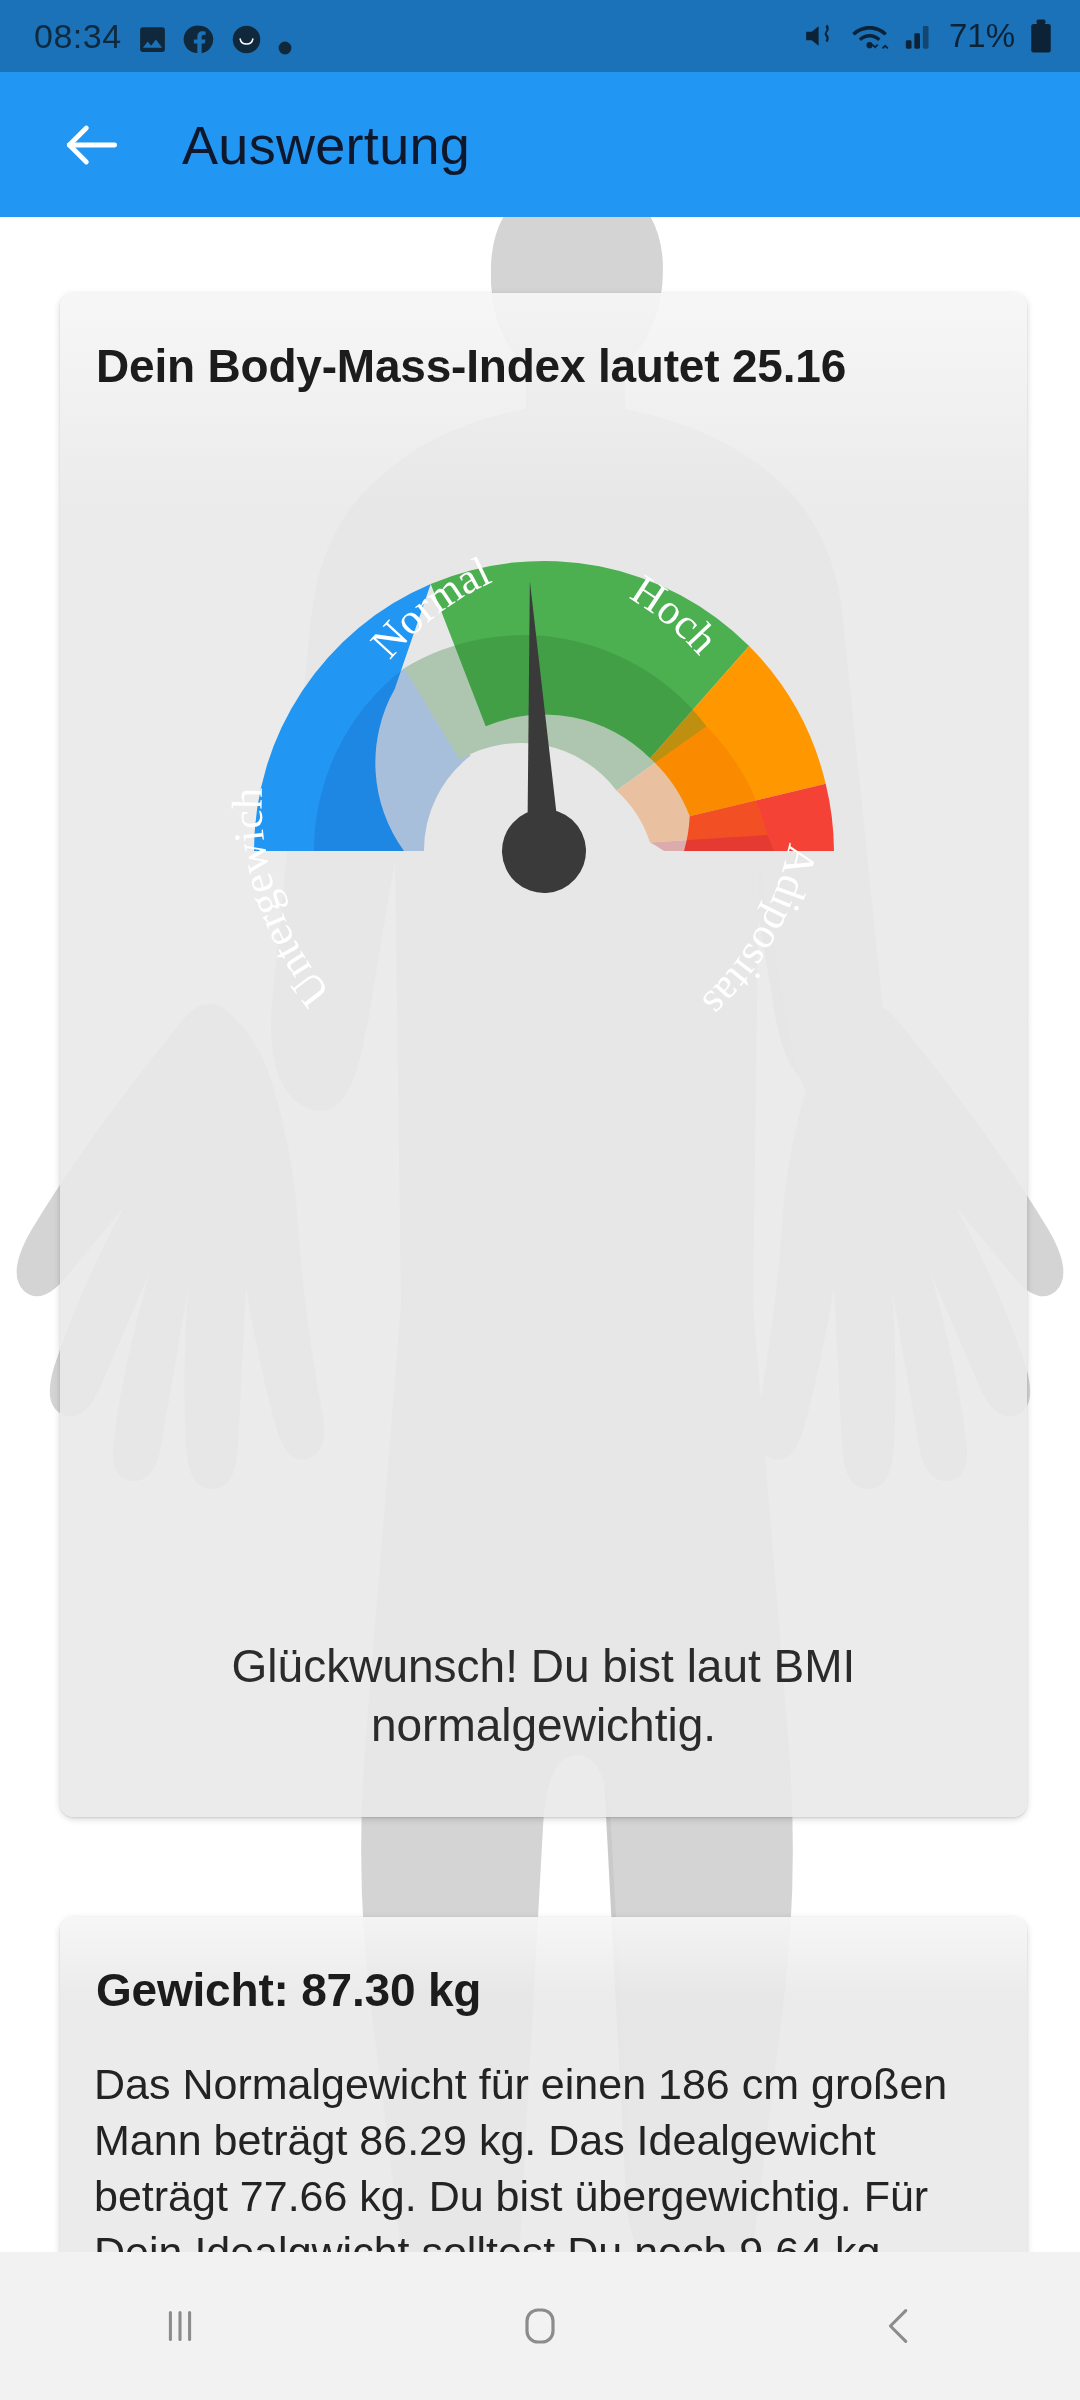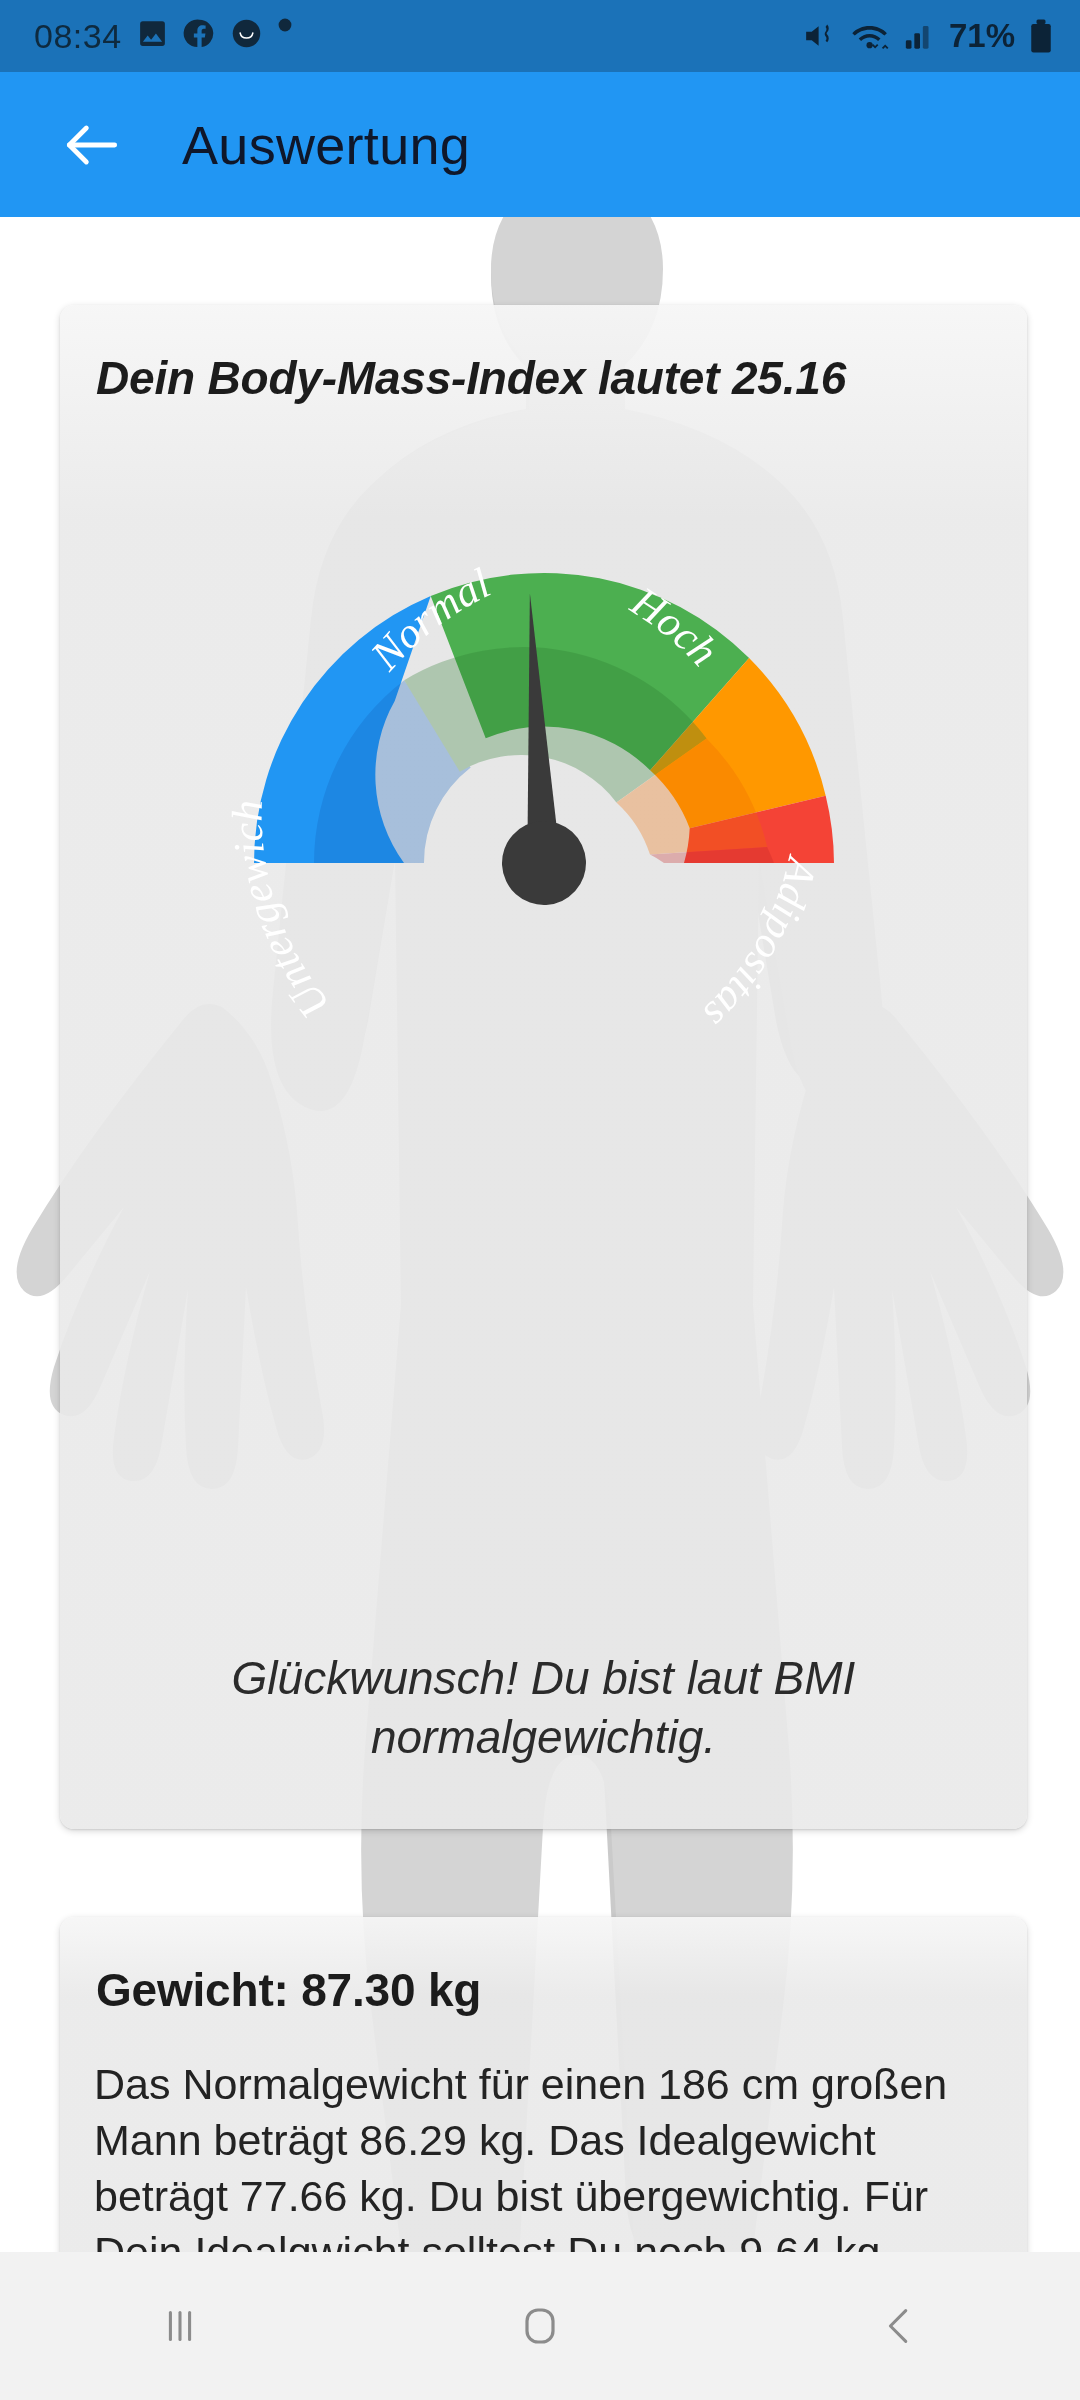--- a/index.html
+++ b/index.html
@@ -10,23 +10,23 @@
     overflow: hidden;
   }
   .screen { position: relative; width: 1080px; height: 2400px; background:#ffffff; overflow:hidden; }
 
   
   .status-bar {
     position: absolute; top: 0; left: 0; width: 1080px; height: 72px;
     background: #1b72b8; display: flex; align-items: center;
     padding: 0 26px 0 34px; z-index: 40;
   }
-  .sb-left { display: flex; align-items: flex-start; gap: 14px; }
+  .sb-left { display: flex; align-items: flex-end; gap: 14px; }
   .sb-time { font-size: 34px; color: #0e2a3f; letter-spacing: 0.5px; }
-  .sb-right { margin-left: auto; display: flex; align-items: center; gap: 13px; font-weight: bold; }
+  .sb-right { margin-left: auto; display: flex; align-items: center; gap: 13px; }
   .sb-batt-text { font-size: 33px; color: #0c2337; letter-spacing: 0px; }
   .ic { display:block; }
 
   
   .app-bar {
     position: absolute; top: 72px; left: 0; width: 1080px; height: 145px;
     background: #2196f3; display: flex; align-items: center; z-index: 35;
   }
   .back-btn { width: 92px; margin-left: 46px; display:flex; align-items:center; justify-content:center; }
   .app-title {
@@ -39,21 +39,21 @@
 
   
   .content { position: absolute; top: 217px; left: 0; width: 1080px; height: 2183px; z-index: 10; }
 
   .card {
     position: absolute;
     background: linear-gradient(180deg, rgba(246,246,246,0.93) 0%, rgba(233,233,233,0.90) 14%, rgba(233,233,233,0.90) 100%);
     border-radius: 14px;
     box-shadow: 0 2px 7px rgba(0,0,0,0.16), 0 1px 2px rgba(0,0,0,0.10);
   }
-  #card-bmi { left: 60px; top: 88px; width: 967px; height: 1524px; font-style: italic; }
+  #card-bmi { left: 60px; top: 76px; width: 967px; height: 1524px; }
   #card-weight { left: 60px; top: 1700px; width: 967px; height: 560px; }
 
   .card-title {
     font-size: 46px; font-weight: bold; color: #1c1c1c;
     padding: 46px 0 0 36px; letter-spacing: -0.2px;
   }
   .result-text {
     position: absolute; left: 0; right: 0; bottom: 62px;
     text-align: center; font-size: 46px; color: #2b2b2b; line-height: 1.28;
     padding: 0 40px;

